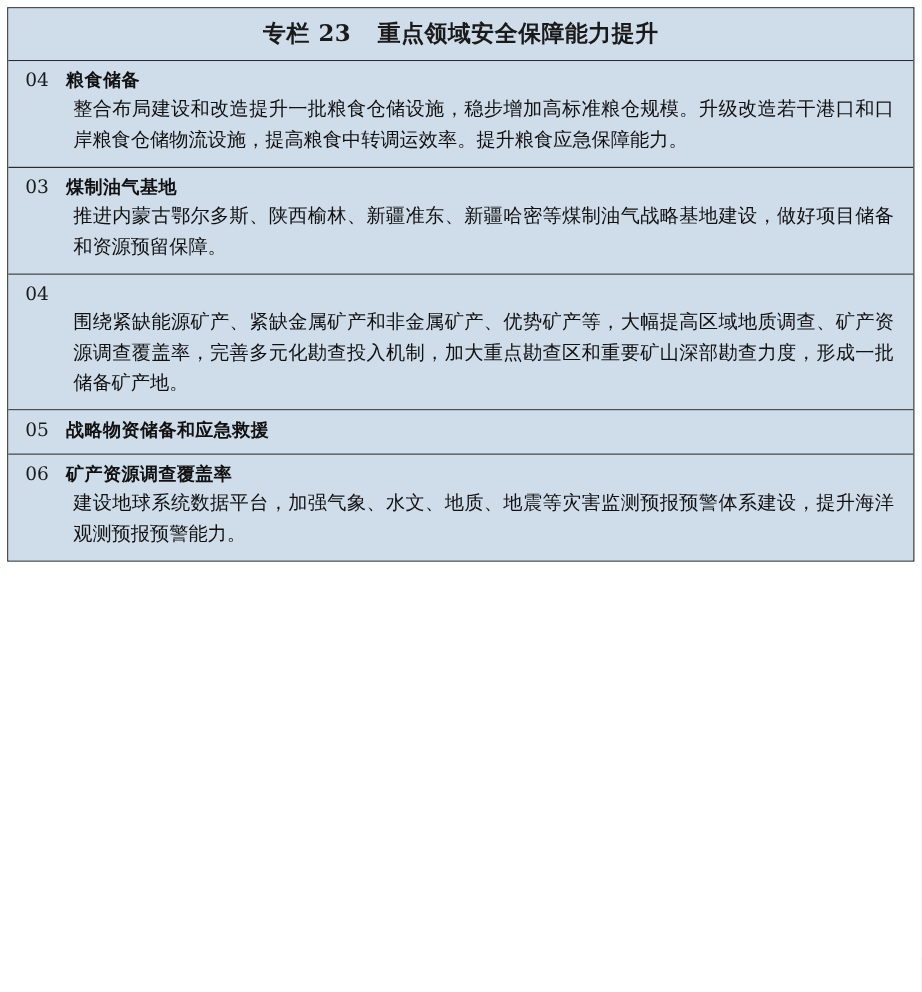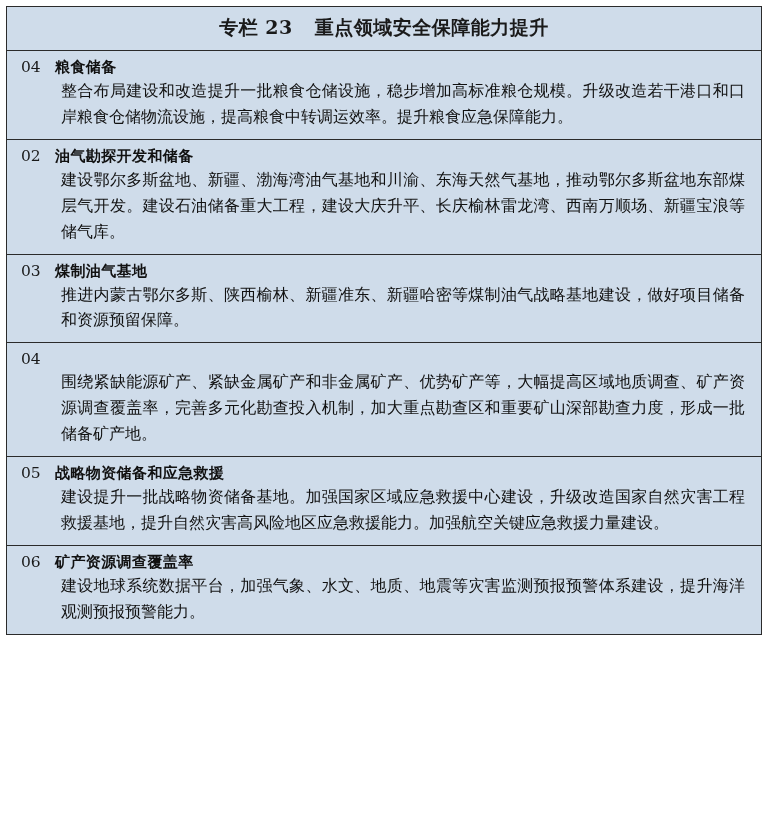--- a/index.html
+++ b/index.html
@@ -95,27 +95,20 @@
     </div>
 
     <div class="item-row">
       <div class="item-head">
         <span class="item-num">04</span>
         <span class="item-title">粮食储备</span>
       </div>
       <div class="item-body">整合布局建设和改造提升一批粮食仓储设施，稳步增加高标准粮仓规模。升级改造若干港口和口岸粮食仓储物流设施，提高粮食中转调运效率。提升粮食应急保障能力。</div>
     </div>
 
-    <div class="item-row">
-      <div class="item-head">
-        <span class="item-num">02</span>
-        <span class="item-title">油气勘探开发和储备</span>
-      </div>
-      <div class="item-body">建设鄂尔多斯盆地、新疆、渤海湾油气基地和川渝、东海天然气基地，推动鄂尔多斯盆地东部煤层气开发。建设石油储备重大工程，建设大庆升平、长庆榆林雷龙湾、西南万顺场、新疆宝浪等储气库。</div>
-    </div>
 
     <div class="item-row">
       <div class="item-head">
         <span class="item-num">03</span>
         <span class="item-title">煤制油气基地</span>
       </div>
       <div class="item-body">推进内蒙古鄂尔多斯、陕西榆林、新疆准东、新疆哈密等煤制油气战略基地建设，做好项目储备和资源预留保障。</div>
     </div>
 
     <div class="item-row">
@@ -123,21 +116,20 @@
         <span class="item-num">04</span>
       </div>
       <div class="item-body">围绕紧缺能源矿产、紧缺金属矿产和非金属矿产、优势矿产等，大幅提高区域地质调查、矿产资源调查覆盖率，完善多元化勘查投入机制，加大重点勘查区和重要矿山深部勘查力度，形成一批储备矿产地。</div>
     </div>
 
     <div class="item-row">
       <div class="item-head">
         <span class="item-num">05</span>
         <span class="item-title">战略物资储备和应急救援</span>
       </div>
-      <div class="item-body">建设提升一批战略物资储备基地。加强国家区域应急救援中心建设，升级改造国家自然灾害工程救援基地，提升自然灾害高风险地区应急救援能力。加强航空关键应急救援力量建设。</div>
     </div>
 
     <div class="item-row">
       <div class="item-head">
         <span class="item-num">06</span>
         <span class="item-title">矿产资源调查覆盖率</span>
       </div>
       <div class="item-body">建设地球系统数据平台，加强气象、水文、地质、地震等灾害监测预报预警体系建设，提升海洋观测预报预警能力。</div>
     </div>
 

